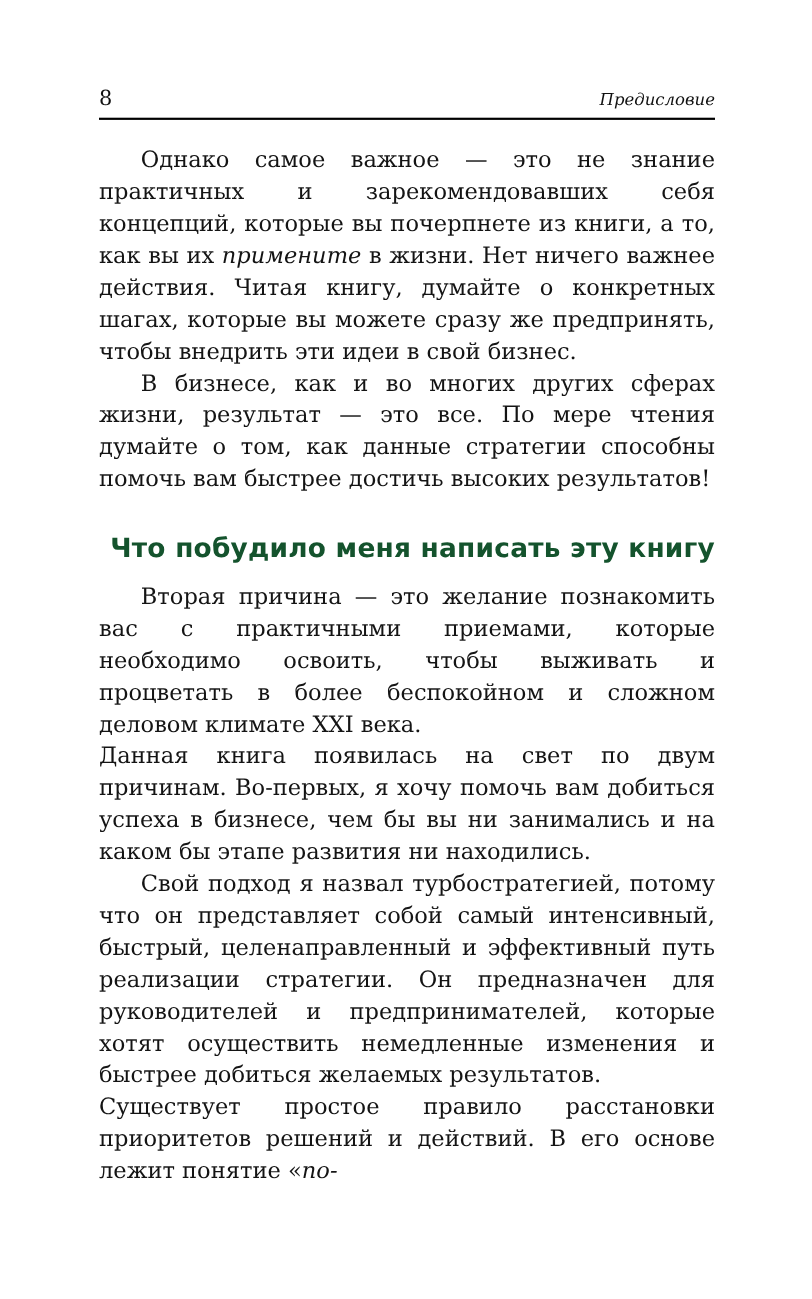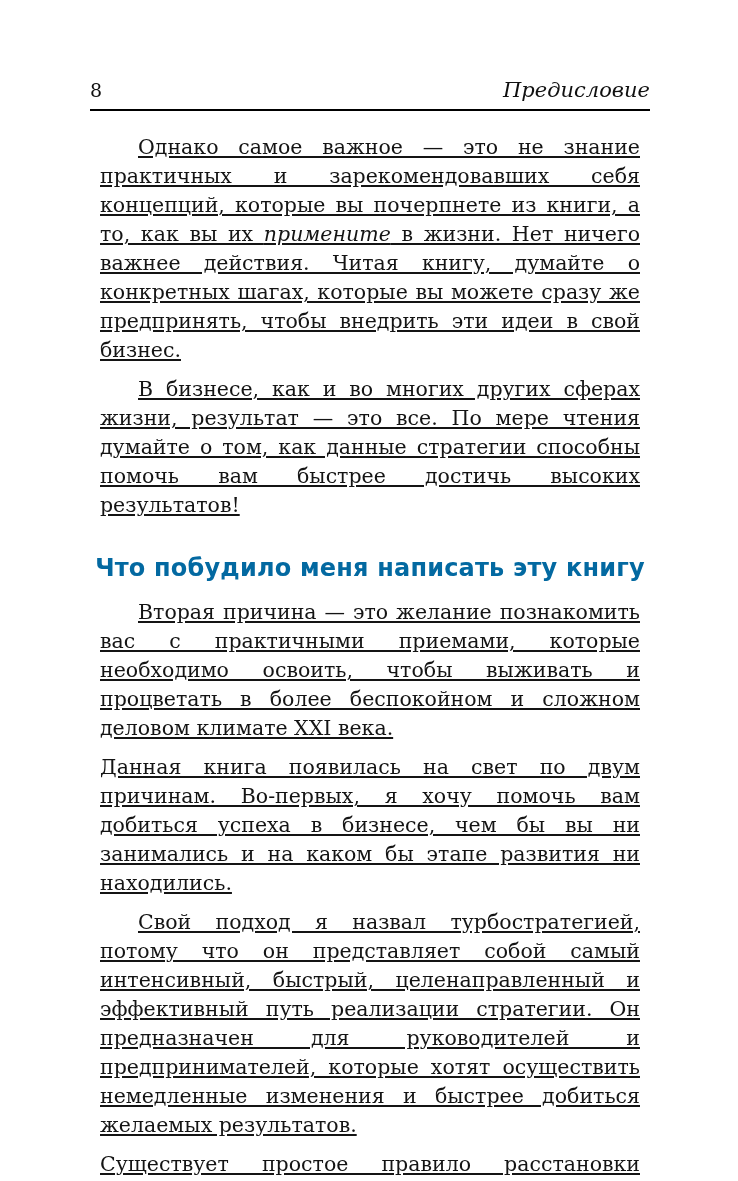--- a/index.html
+++ b/index.html
@@ -22,51 +22,50 @@
     display: flex;
     justify-content: space-between;
     align-items: baseline;
     font-family: "DejaVu Serif", serif;
   }
   .page-number {
     font-size: 19px;
     letter-spacing: 1px;
   }
   .running-title {
-    font-size: 21px;
+    font-size: 15px;
     font-style: italic;
   }
   .header-rule {
     border: none;
     border-top: 2px solid #000000;
     margin: 7px 0 0 0;
   }
   .page-body {
     margin-top: 22px;
     font-family: "DejaVu Serif", serif;
     font-size: 20.5px;
     line-height: 29px;
     text-align: justify;
     color: #141414;
   }
   .para {
-    margin: 10px;
-    text-decoration: underline;
+    margin: 0;
   }
   .para.indent {
     text-indent: 38px;
   }
   .section-heading {
     font-family: "DejaVu Sans", "Liberation Sans", sans-serif;
     font-weight: bold;
     font-size: 24px;
     line-height: 1.25;
-    text-align: center;
+    text-align: right;
     margin: 33px 0 15px 0;
-    color: #0369a1;
+    color: #14532d;
     letter-spacing: 0.2px;
   }
   .it {
     font-style: italic;
   }
 </style>
 </head>
 <body>
 
 <div class="page">

